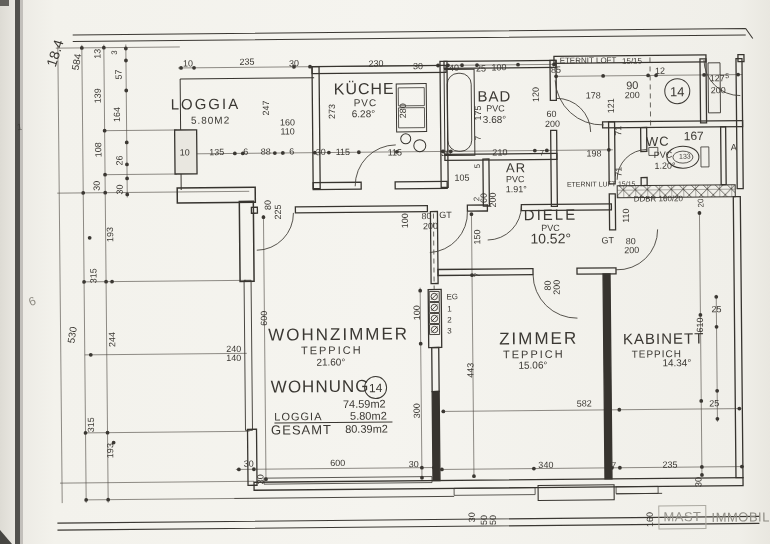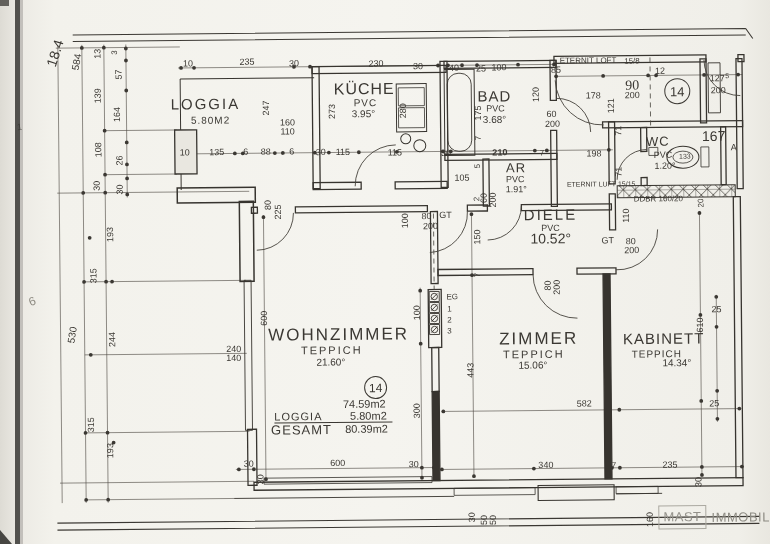--- a/index.html
+++ b/index.html
@@ -216,51 +216,52 @@
         </g>
 
       <path d="M273 422H391" stroke="#3b3833" stroke-width="1"></path>
     </svg>
 
     <div id="labels">
         <span style="left: 207px; top: 102px; font-size: 15px; letter-spacing: 2px; transform: translate(-50%, -50%) rotate(0deg);">LOGGIA</span>
         <span style="left: 212px; top: 119px; font-size: 10px; letter-spacing: 1px; transform: translate(-50%, -50%) rotate(0deg);">5.80M2</span>
         <span style="left: 366px; top: 89px; font-size: 16px; letter-spacing: 1px; transform: translate(-50%, -50%) rotate(0deg);">KÜCHE</span>
         <span style="left: 367px; top: 103px; font-size: 10px; letter-spacing: 1px; transform: translate(-50%, -50%) rotate(0deg);">PVC</span>
-        <span style="left: 365px; top: 114px; font-size: 10px; transform: translate(-50%, -50%) rotate(0deg);">3.95°</span>
+        <span style="left: 365px; top: 114px; font-size: 10px; transform: translate(-50%, -50%) rotate(0deg);">6.28°</span>
         <span style="left: 496px; top: 97px; font-size: 15px; letter-spacing: 1px; transform: translate(-50%, -50%) rotate(0deg);">BAD</span>
         <span style="left: 497px; top: 110px; font-size: 9px; transform: translate(-50%, -50%) rotate(0deg);">PVC</span>
         <span style="left: 496px; top: 121px; font-size: 10px; transform: translate(-50%, -50%) rotate(0deg);">3.68°</span>
         <span style="left: 517px; top: 169px; font-size: 13px; letter-spacing: 1px; transform: translate(-50%, -50%) rotate(0deg);">AR</span>
         <span style="left: 516px; top: 181px; font-size: 9px; transform: translate(-50%, -50%) rotate(0deg);">PVC</span>
         <span style="left: 517px; top: 191px; font-size: 9px; transform: translate(-50%, -50%) rotate(0deg);">1.91°</span>
         <span style="left: 659px; top: 144px; font-size: 13px; letter-spacing: 1px; transform: translate(-50%, -50%) rotate(0deg);">WC</span>
-        <span style="left: 715px; top: 139px; font-size: 14px; transform: translate(-50%, -50%) rotate(0deg);">167</span>
+        <span style="left: 695px; top: 139px; font-size: 12px; transform: translate(-50%, -50%) rotate(0deg);">167</span>
         <span style="left: 664px; top: 158px; font-size: 9px; transform: translate(-50%, -50%) rotate(0deg);">PVC</span>
         <span style="left: 666px; top: 169px; font-size: 9px; transform: translate(-50%, -50%) rotate(0deg);">1.20°</span>
         <span style="left: 686px; top: 159px; font-size: 7px; transform: translate(-50%, -50%) rotate(0deg);">133</span>
         <span style="left: 551px; top: 216px; font-size: 15px; letter-spacing: 2px; transform: translate(-50%, -50%) rotate(0deg);">DIELE</span>
         <span style="left: 551px; top: 230px; font-size: 9px; transform: translate(-50%, -50%) rotate(0deg);">PVC</span>
         <span style="left: 551px; top: 240px; font-size: 14px; transform: translate(-50%, -50%) rotate(0deg);">10.52°</span>
         <span style="left: 338px; top: 334px; font-size: 17px; letter-spacing: 2px; transform: translate(-50%, -50%) rotate(0deg);">WOHNZIMMER</span>
         <span style="left: 331px; top: 350px; font-size: 11px; letter-spacing: 2px; transform: translate(-50%, -50%) rotate(0deg);">TEPPICH</span>
         <span style="left: 330px; top: 362px; font-size: 10px; transform: translate(-50%, -50%) rotate(0deg);">21.60°</span>
         <span style="left: 538px; top: 340px; font-size: 17px; letter-spacing: 2px; transform: translate(-50%, -50%) rotate(0deg);">ZIMMER</span>
         <span style="left: 533px; top: 356px; font-size: 11px; letter-spacing: 2px; transform: translate(-50%, -50%) rotate(0deg);">TEPPICH</span>
         <span style="left: 532px; top: 367px; font-size: 10px; transform: translate(-50%, -50%) rotate(0deg);">15.06°</span>
         <span style="left: 663px; top: 341px; font-size: 15px; letter-spacing: 1px; transform: translate(-50%, -50%) rotate(0deg);">KABINETT</span>
         <span style="left: 656px; top: 357px; font-size: 10px; letter-spacing: 1px; transform: translate(-50%, -50%) rotate(0deg);">TEPPICH</span>
         <span style="left: 653px; top: 366px; font-size: 10px; transform: translate(-50%, -50%) rotate(0deg); margin-left: 23px;">14.34°</span>
+        <span style="left: 319px; top: 386px; font-size: 17px; letter-spacing: 1px; transform: translate(-50%, -50%) rotate(0deg);">WOHNUNG</span>
         <span style="left: 363px; top: 404px; font-size: 11px; transform: translate(-50%, -50%) rotate(0deg);">74.59m2</span>
         <span style="left: 297px; top: 416px; font-size: 11px; letter-spacing: 1px; transform: translate(-50%, -50%) rotate(0deg);">LOGGIA</span>
         <span style="left: 367px; top: 416px; font-size: 11px; transform: translate(-50%, -50%) rotate(0deg);">5.80m2</span>
         <span style="left: 300px; top: 429px; font-size: 13px; letter-spacing: 1px; transform: translate(-50%, -50%) rotate(0deg);">GESAMT</span>
         <span style="left: 365px; top: 429px; font-size: 11px; transform: translate(-50%, -50%) rotate(0deg);">80.39m2</span>
         <span style="left: 590px; top: 63px; font-size: 8px; transform: translate(-50%, -50%) rotate(0deg);">ETERNIT LOFT</span>
-        <span style="left: 634px; top: 64px; font-size: 8px; transform: translate(-50%, -50%) rotate(0deg);">15/8</span>
+        <span style="left: 634px; top: 64px; font-size: 8px; transform: translate(-50%, -50%) rotate(0deg);">15/15</span>
         <span style="left: 602px; top: 186px; font-size: 7px; transform: translate(-50%, -50%) rotate(0deg);">ETERNIT LUFT 15/15</span>
         <span style="left: 659px; top: 202px; font-size: 8px; transform: translate(-50%, -50%) rotate(0deg);">DDBR 160/20</span>
         <span style="left: 452px; top: 298px; font-size: 8px; transform: translate(-50%, -50%) rotate(0deg);">EG</span>
         <span style="left: 449px; top: 310px; font-size: 8px; transform: translate(-50%, -50%) rotate(0deg);">1</span>
         <span style="left: 449px; top: 321px; font-size: 8px; transform: translate(-50%, -50%) rotate(0deg);">2</span>
         <span style="left: 449px; top: 332px; font-size: 8px; transform: translate(-50%, -50%) rotate(0deg);">3</span>
         <span style="left: 427px; top: 217px; font-size: 9px; transform: translate(-50%, -50%) rotate(0deg);">80</span>
         <span style="left: 446px; top: 216px; font-size: 9px; transform: translate(-50%, -50%) rotate(0deg);">GT</span>
         <span style="left: 431px; top: 227px; font-size: 9px; transform: translate(-50%, -50%) rotate(0deg);">200</span>
         <span style="left: 608px; top: 243px; font-size: 9px; transform: translate(-50%, -50%) rotate(0deg);">GT</span>
@@ -273,21 +274,21 @@
         <span style="left: 249px; top: 61px; font-size: 9px; transform: translate(-50%, -50%) rotate(0deg);">235</span>
         <span style="left: 296px; top: 63px; font-size: 9px; transform: translate(-50%, -50%) rotate(0deg);">30</span>
         <span style="left: 378px; top: 64px; font-size: 9px; transform: translate(-50%, -50%) rotate(0deg);">230</span>
         <span style="left: 420px; top: 67px; font-size: 9px; transform: translate(-50%, -50%) rotate(0deg);">30</span>
         <span style="left: 456px; top: 69px; font-size: 9px; transform: translate(-50%, -50%) rotate(0deg);">40</span>
         <span style="left: 483px; top: 70px; font-size: 9px; transform: translate(-50%, -50%) rotate(0deg);">25</span>
         <span style="left: 501px; top: 69px; font-size: 9px; transform: translate(-50%, -50%) rotate(0deg);">100</span>
         <span style="left: 558px; top: 72px; font-size: 9px; transform: translate(-50%, -50%) rotate(0deg);">85</span>
         <span style="left: 595px; top: 75px; font-size: 9px; transform: translate(-50%, -50%) rotate(0deg); margin-top: 23px;">178</span>
         <span style="left: 662px; top: 74px; font-size: 9px; transform: translate(-50%, -50%) rotate(0deg);">12</span>
-        <span style="left: 634px; top: 88px; font-size: 14px; transform: translate(-50%, -50%) rotate(0deg); font-family: Liberation Serif, serif;">90</span>
+        <span style="left: 634px; top: 88px; font-size: 11px; transform: translate(-50%, -50%) rotate(0deg);">90</span>
         <span style="left: 634px; top: 98px; font-size: 9px; transform: translate(-50%, -50%) rotate(0deg);">200</span>
         <span style="left: 719px; top: 82px; font-size: 9px; transform: translate(-50%, -50%) rotate(0deg);">127</span>
         <span style="left: 729px; top: 79px; font-size: 7px; transform: translate(-50%, -50%) rotate(0deg);">5</span>
         <span style="left: 720px; top: 94px; font-size: 9px; transform: translate(-50%, -50%) rotate(0deg);">200</span>
         <span style="left: 268px; top: 107px; font-size: 9px; transform: translate(-50%, -50%) rotate(-90deg);">247</span>
         <span style="left: 334px; top: 111px; font-size: 9px; transform: translate(-50%, -50%) rotate(-90deg);">273</span>
         <span style="left: 405px; top: 111px; font-size: 9px; transform: translate(-50%, -50%) rotate(-90deg);">280</span>
         <span style="left: 538px; top: 96px; font-size: 9px; transform: translate(-50%, -50%) rotate(-90deg);">120</span>
         <span style="left: 480px; top: 114px; font-size: 9px; transform: translate(-50%, -50%) rotate(-90deg);">175</span>
         <span style="left: 480px; top: 139px; font-size: 8px; transform: translate(-50%, -50%) rotate(-90deg);">7</span>
@@ -300,21 +301,21 @@
         <span style="left: 554px; top: 126px; font-size: 9px; transform: translate(-50%, -50%) rotate(0deg);">200</span>
         <span style="left: 186px; top: 151px; font-size: 9px; transform: translate(-50%, -50%) rotate(0deg);">10</span>
         <span style="left: 218px; top: 151px; font-size: 9px; transform: translate(-50%, -50%) rotate(0deg);">135</span>
         <span style="left: 247px; top: 151px; font-size: 9px; transform: translate(-50%, -50%) rotate(0deg);">6</span>
         <span style="left: 267px; top: 151px; font-size: 9px; transform: translate(-50%, -50%) rotate(0deg);">88</span>
         <span style="left: 293px; top: 151px; font-size: 9px; transform: translate(-50%, -50%) rotate(0deg);">6</span>
         <span style="left: 322px; top: 152px; font-size: 9px; transform: translate(-50%, -50%) rotate(0deg);">30</span>
         <span style="left: 344px; top: 152px; font-size: 9px; transform: translate(-50%, -50%) rotate(0deg);">115</span>
         <span style="left: 396px; top: 153px; font-size: 9px; transform: translate(-50%, -50%) rotate(0deg);">115</span>
         <span style="left: 447px; top: 154px; font-size: 9px; transform: translate(-50%, -50%) rotate(0deg);">30</span>
-        <span style="left: 501px; top: 154px; font-size: 9px; transform: translate(-50%, -50%) rotate(0deg); font-weight: bold;">210</span>
+        <span style="left: 501px; top: 154px; font-size: 9px; transform: translate(-50%, -50%) rotate(0deg);">210</span>
         <span style="left: 543px; top: 155px; font-size: 8px; transform: translate(-50%, -50%) rotate(0deg);">7</span>
         <span style="left: 595px; top: 156px; font-size: 9px; transform: translate(-50%, -50%) rotate(0deg);">198</span>
         <span style="left: 463px; top: 179px; font-size: 9px; transform: translate(-50%, -50%) rotate(0deg);">105</span>
         <span style="left: 479px; top: 167px; font-size: 8px; transform: translate(-50%, -50%) rotate(-90deg);">5</span>
         <span style="left: 478px; top: 200px; font-size: 8px; transform: translate(-50%, -50%) rotate(-90deg);">2</span>
         <span style="left: 485px; top: 199px; font-size: 9px; transform: translate(-50%, -50%) rotate(-90deg);">60</span>
         <span style="left: 494px; top: 201px; font-size: 9px; transform: translate(-50%, -50%) rotate(-90deg);">200</span>
         <span style="left: 478px; top: 238px; font-size: 9px; transform: translate(-50%, -50%) rotate(-90deg);">150</span>
         <span style="left: 478px; top: 276px; font-size: 8px; transform: translate(-50%, -50%) rotate(-90deg);">7</span>
         <span style="left: 406px; top: 221px; font-size: 9px; transform: translate(-50%, -50%) rotate(-90deg);">100</span>

